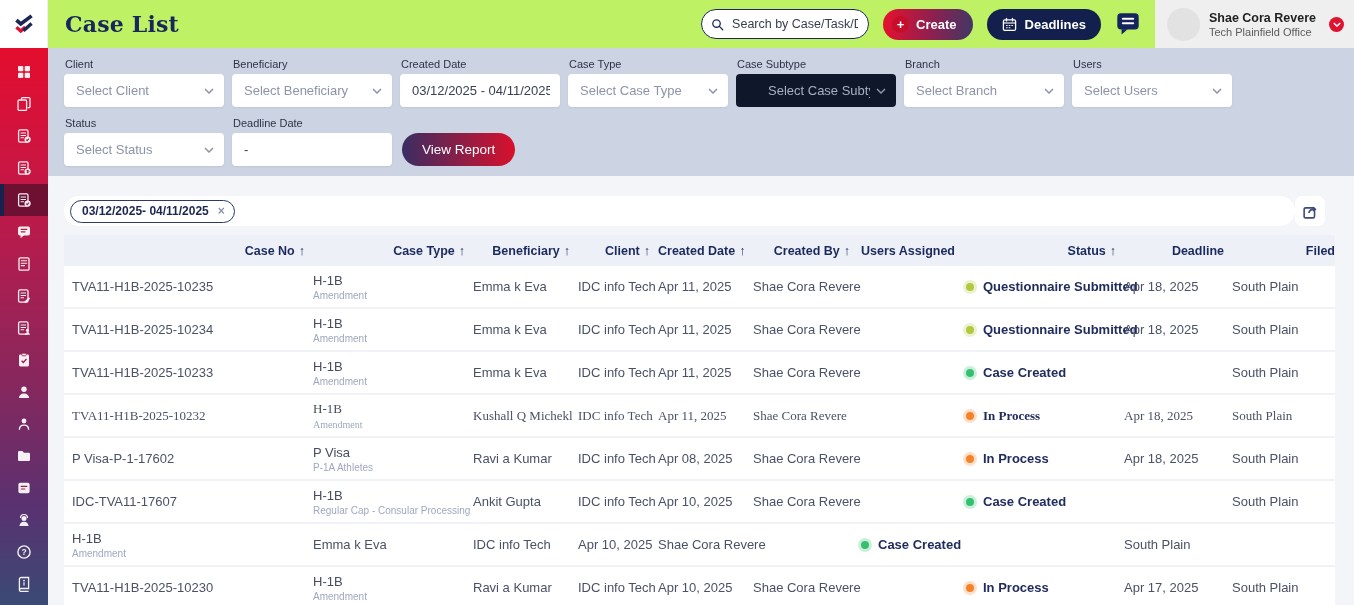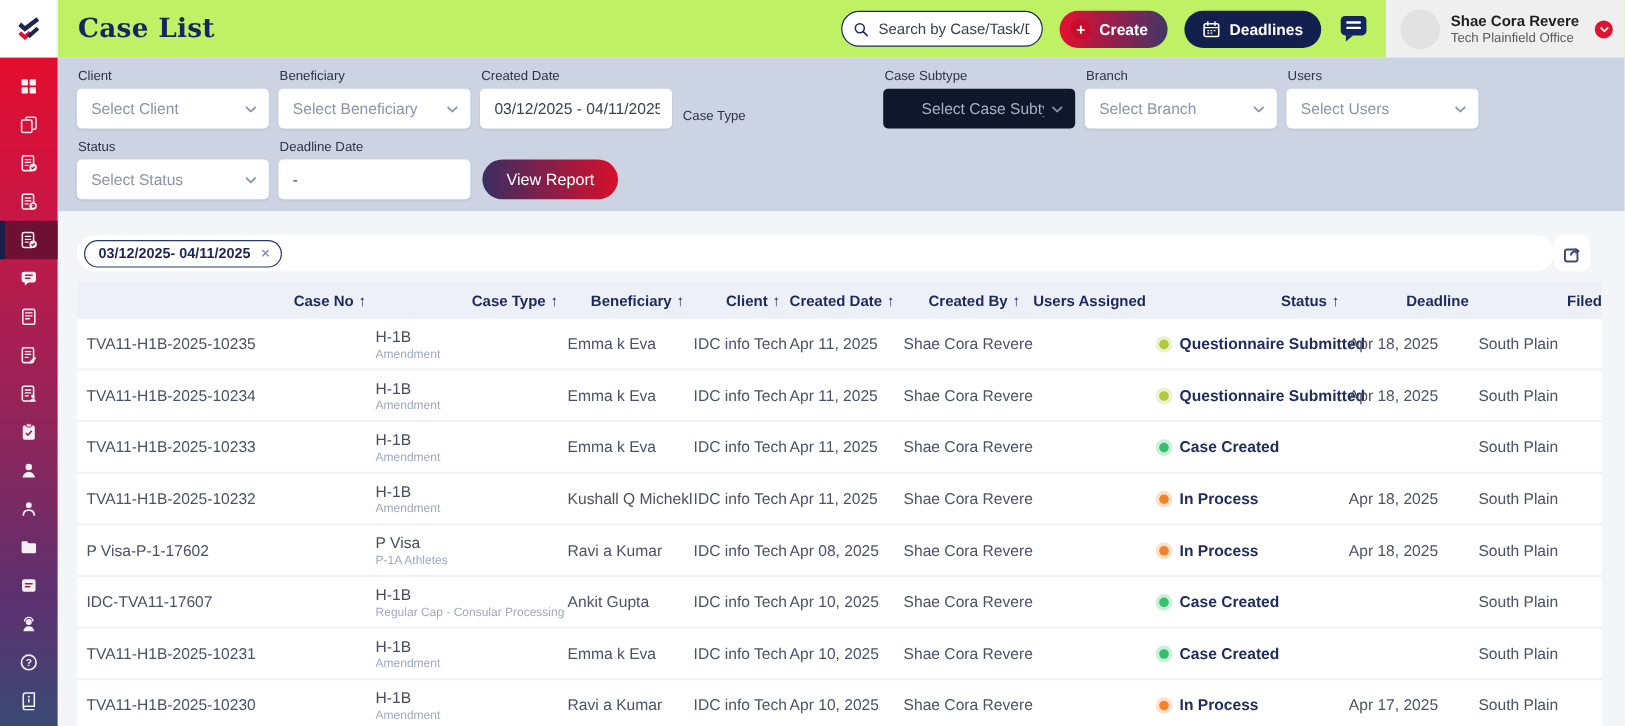--- a/index.html
+++ b/index.html
@@ -271,20 +271,26 @@
           </div>
         </div>
         <div class="filter">
           <label class="f-label">Created Date</label>
           <div class="f-box date">
             <span class="f-value">03/12/2025 - 04/11/2025</span>
           </div>
         </div>
         <div class="filter">
           <label class="f-label">Case Type</label>
+          <div class="f-box select">
+            <span class="f-value">Select Case Type</span>
+            <svg class="chev" viewBox="0 0 10 6">
+              <path d="M1 1l4 4 4-4" fill="none" stroke="#8d93a8" stroke-width="1.5"></path>
+            </svg>
+          </div>
         </div>
         <div class="filter disabled">
           <label class="f-label">Case Subtype</label>
           <div class="f-box select">
             <span class="f-value">Select Case Subtype</span>
             <svg class="chev" viewBox="0 0 10 6">
               <path d="M1 1l4 4 4-4" fill="none" stroke="#8d93a8" stroke-width="1.5"></path>
             </svg>
           </div>
         </div>
@@ -406,21 +412,21 @@
             <div class="td">Apr 11, 2025</div>
             <div class="td">Shae Cora Revere</div>
             <div class="td"></div>
             <div class="td status-cell">
               <span class="dot" style="background:#33c16f;box-shadow:0 0 0 3px #33c16f40"></span>
               <span>Case Created</span>
             </div>
             <div class="td"></div>
             <div class="td td-clip">South Plain</div>
           </div>
-          <div class="trow" style="grid-template-columns: 241px 160px 105px 80px 95px 105px 105px 161px 108px 111px;">
+          <div class="trow" style="grid-template-columns: 241px 160px 105px 80px 95px 105px 105px 161px 108px 111px; font-family: Liberation Serif, serif;">
             <div class="td">TVA11-H1B-2025-10232</div>
             <div class="td">
               <div class="ct-main">H-1B</div>
               <div class="ct-sub">Amendment</div>
             </div>
             <div class="td">Kushall Q Michekl</div>
             <div class="td">IDC info Tech</div>
             <div class="td">Apr 11, 2025</div>
             <div class="td">Shae Cora Revere</div>
             <div class="td"></div>
@@ -461,21 +467,20 @@
             <div class="td">Shae Cora Revere</div>
             <div class="td"></div>
             <div class="td status-cell">
               <span class="dot" style="background:#33c16f;box-shadow:0 0 0 3px #33c16f40"></span>
               <span>Case Created</span>
             </div>
             <div class="td"></div>
             <div class="td td-clip">South Plain</div>
           </div>
           <div class="trow" style="grid-template-columns: 241px 160px 105px 80px 95px 105px 105px 161px 108px 111px;">
-            <div class="td">TVA11-H1B-2025-10231</div>
             <div class="td">
               <div class="ct-main">H-1B</div>
               <div class="ct-sub">Amendment</div>
             </div>
             <div class="td">Emma k Eva</div>
             <div class="td">IDC info Tech</div>
             <div class="td">Apr 10, 2025</div>
             <div class="td">Shae Cora Revere</div>
             <div class="td"></div>
             <div class="td status-cell">

